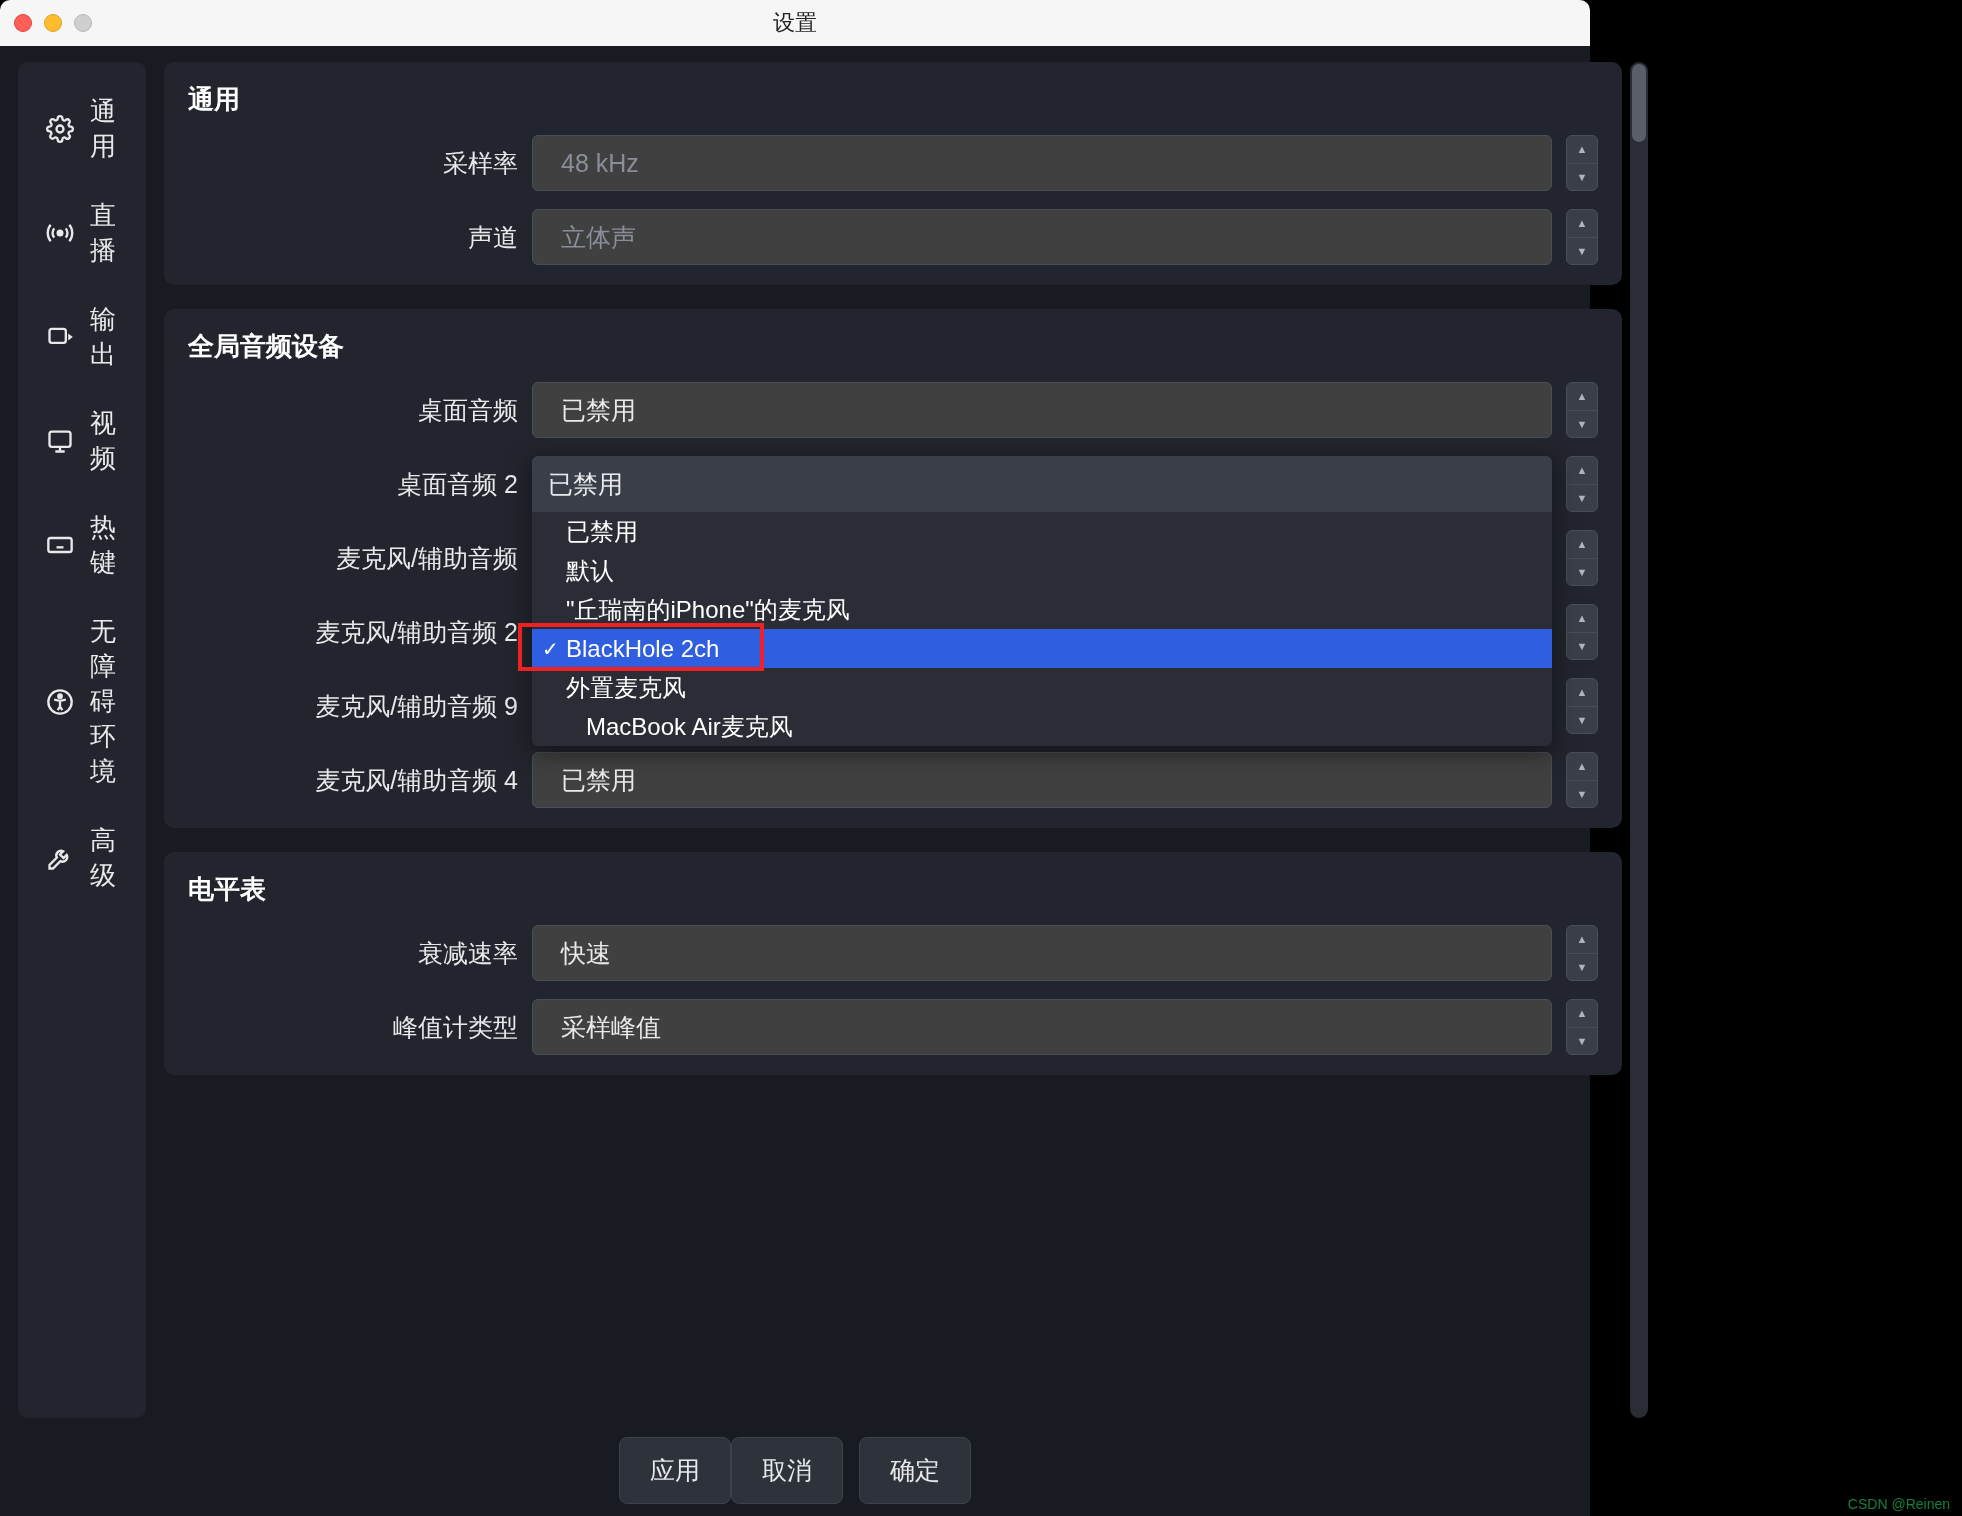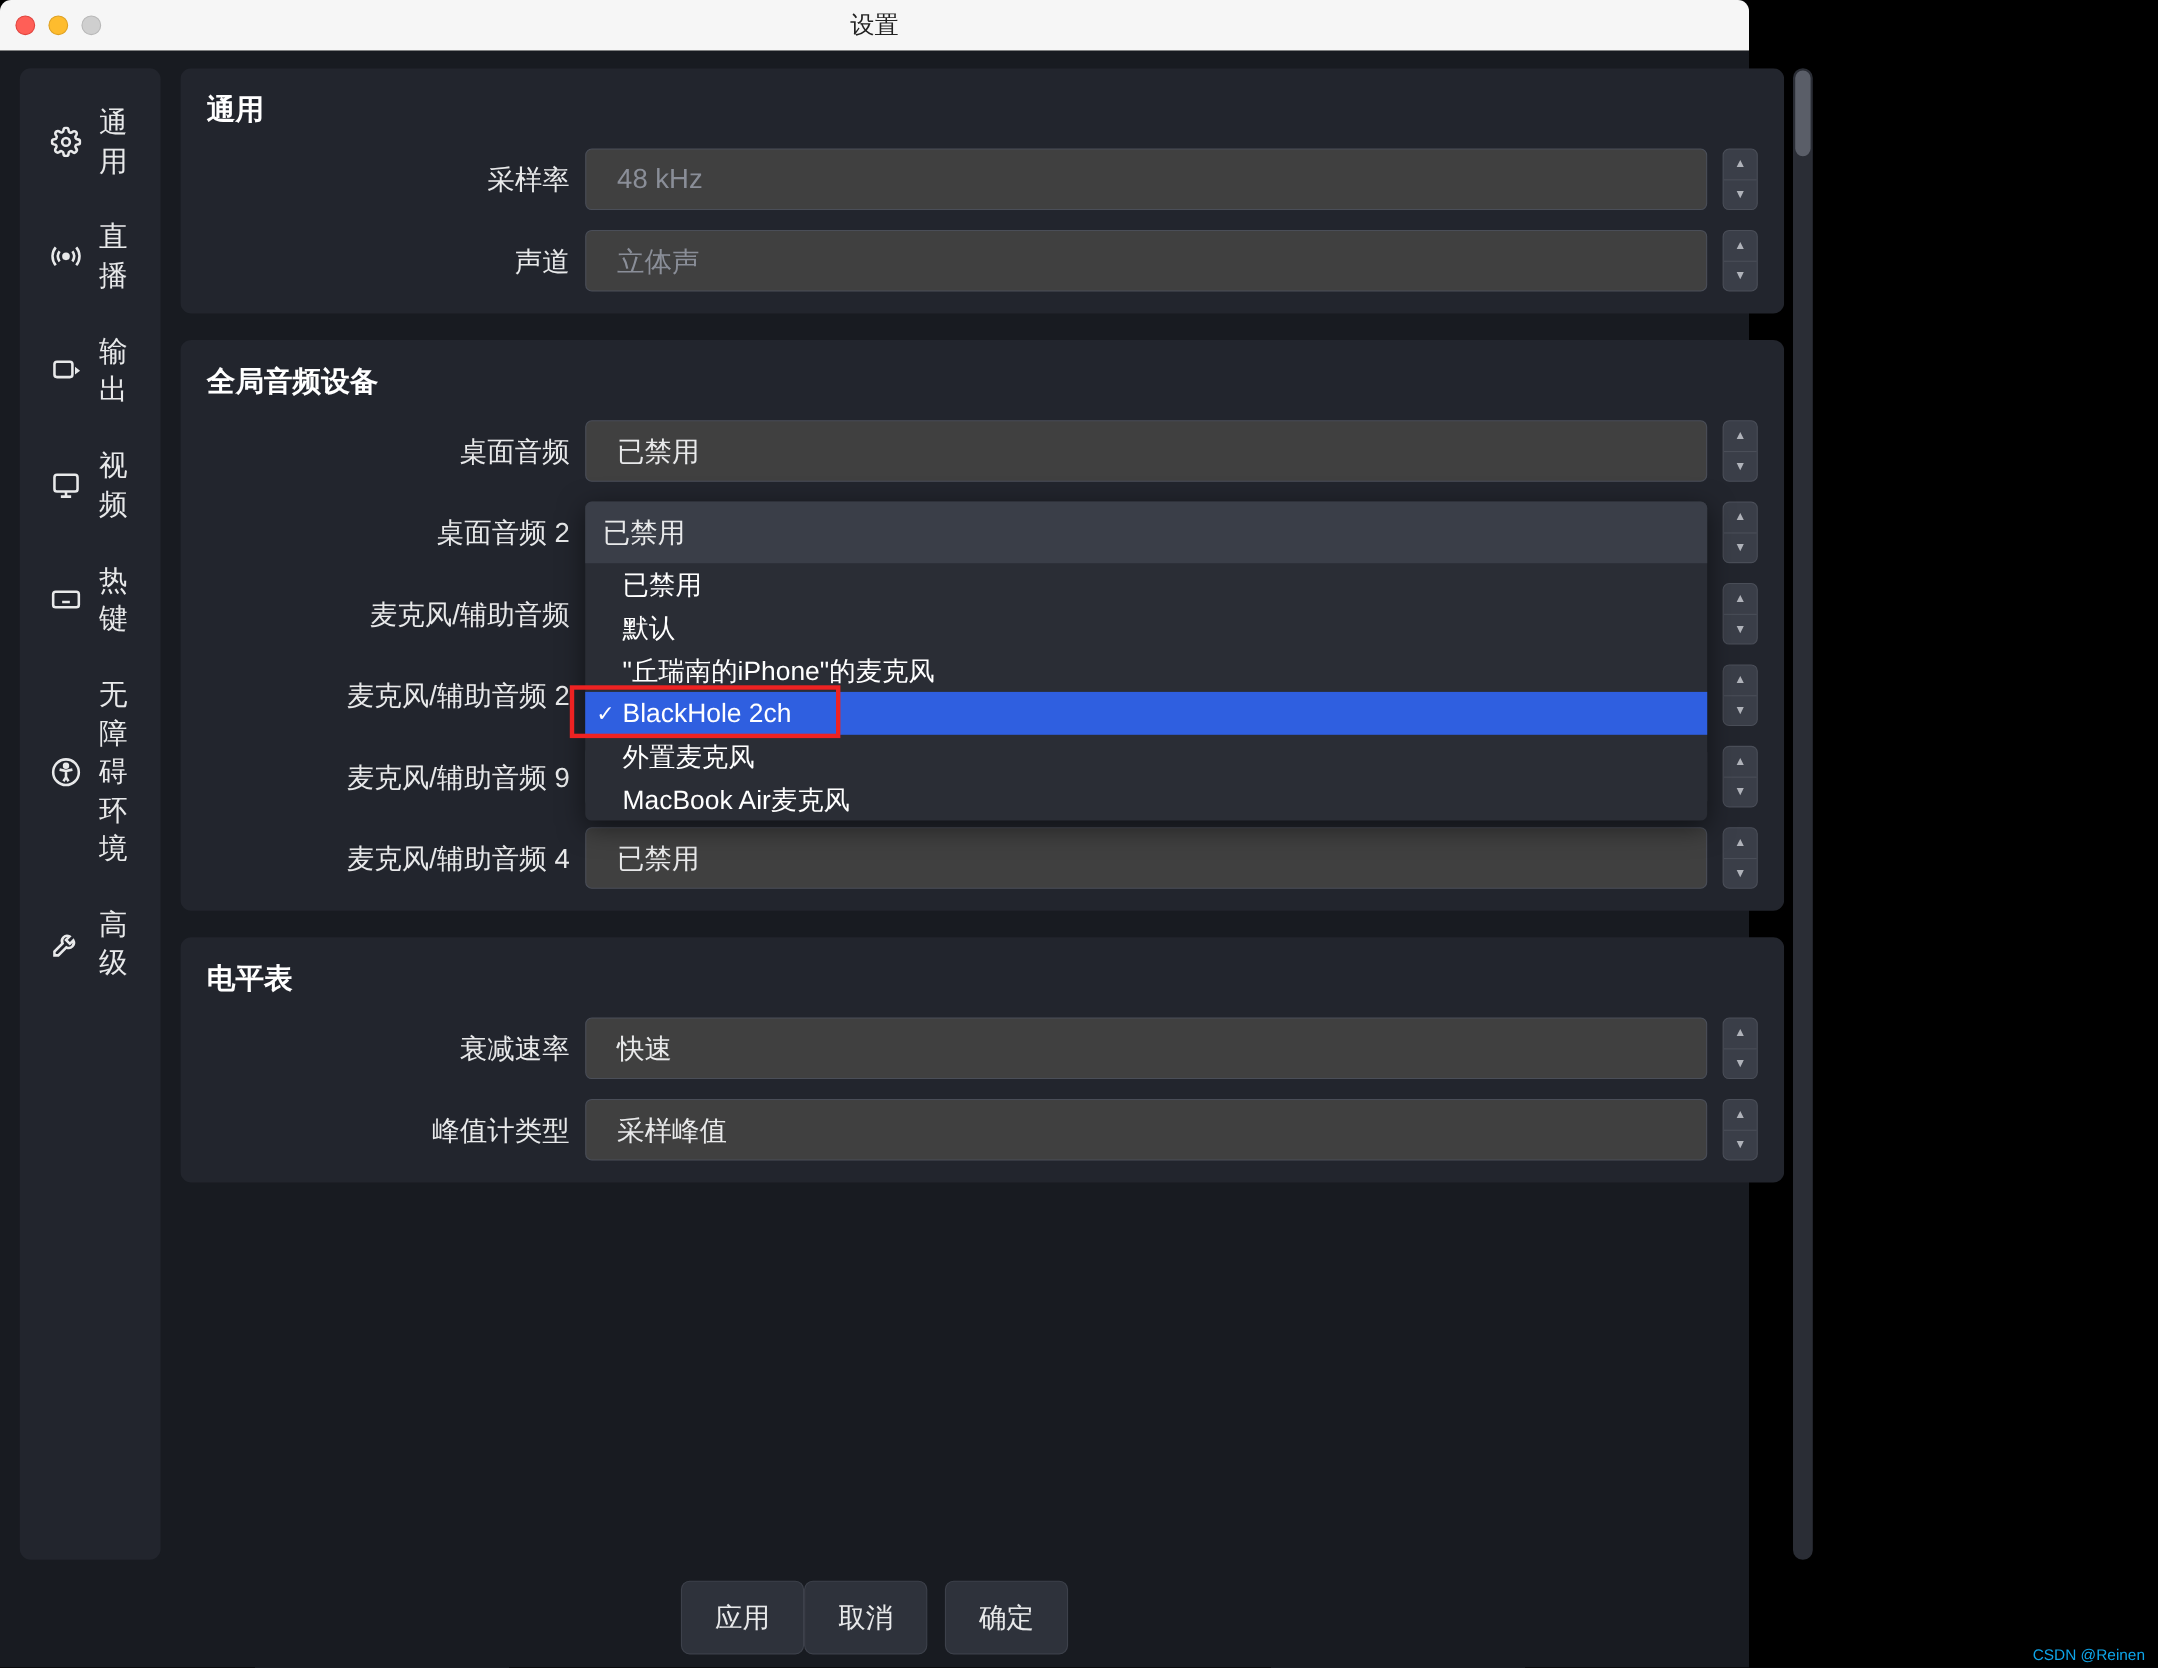--- a/index.html
+++ b/index.html
@@ -35,21 +35,21 @@
   .dropdown-host { position: relative; flex: 1; display: flex; gap: 14px; align-items: center; }
   .dropdown { position: absolute; top: 0; left: 0; width: 1020px; background: #2a2d35; border-radius: 6px; box-shadow: 0 6px 24px rgba(0,0,0,0.5); z-index: 50; padding-top: 56px; overflow: visible; }
   .dropdown .hdr { position: absolute; top: 0; left: 0; right: 0; height: 56px; background: #3a3e48; border-radius: 6px 6px 0 0; display: flex; align-items: center; padding: 0 16px; font-size: 25px; color: #e8e9ea; }
   .dropdown-item { height: 39px; display: flex; align-items: center; padding: 0 16px 0 34px; font-size: 24px; color: #fff; cursor: pointer; position: relative; }
   .dropdown-item.selected { background: #2f5fe0; }
   .dropdown-item .check { position: absolute; left: 10px; font-size: 20px; }
   .highlight-box { position: absolute; border: 4px solid #e22; pointer-events: none; }
   .footer { height: 86px; display: flex; align-items: center; justify-content: center; padding: 18px 6px 0 6px; }
   .btn { background: #2e323b; border: 1px solid #3d414b; color: #e8e9ea; font-size: 25px; padding: 16px 30px; border-radius: 8px; cursor: pointer; }
   .footer-right { display: flex; gap: 16px; }
-  .watermark { position: absolute; bottom: 4px; right: 12px; font-size: 14px; color: #0ea5e9; }
+  .watermark { position: absolute; bottom: 4px; right: 12px; font-size: 14px; color: #15803d; }
   svg { stroke: currentColor; fill: none; stroke-width: 2; }
 </style>
 </head>
 <body>
 
 <div class="window">
   <div class="titlebar">
     <div class="traffic">
       <span class="t-close"></span>
       <span class="t-min"></span>
@@ -178,21 +178,21 @@
                   <div class="hdr">已禁用</div>
                   <div class="dropdown-item">已禁用</div>
                   <div class="dropdown-item">默认</div>
                   <div class="dropdown-item">"丘瑞南的iPhone"的麦克风</div>
                   <div class="dropdown-item selected">
                     <span class="check">✓</span>
                     <span>BlackHole 2ch</span>
                     <div class="highlight-box" style="left:-14px;top:-6px;width:246px;height:48px;"></div>
                   </div>
                   <div class="dropdown-item">外置麦克风</div>
-                  <div class="dropdown-item" style="border-radius:0 0 6px 6px;">MacBook Air麦克风</div>
+                  <div class="dropdown-item" style="border-radius:0 0 6px 6px;margin-left:20px;">MacBook Air麦克风</div>
                 </div>
                 <div style="width:1020px;height:56px;flex:none;"></div>
                 <div class="stepper">
                     <span>▲</span>
                     <span>▼</span>
                   </div>
               </div>
             </div>
 
             <div class="row">

